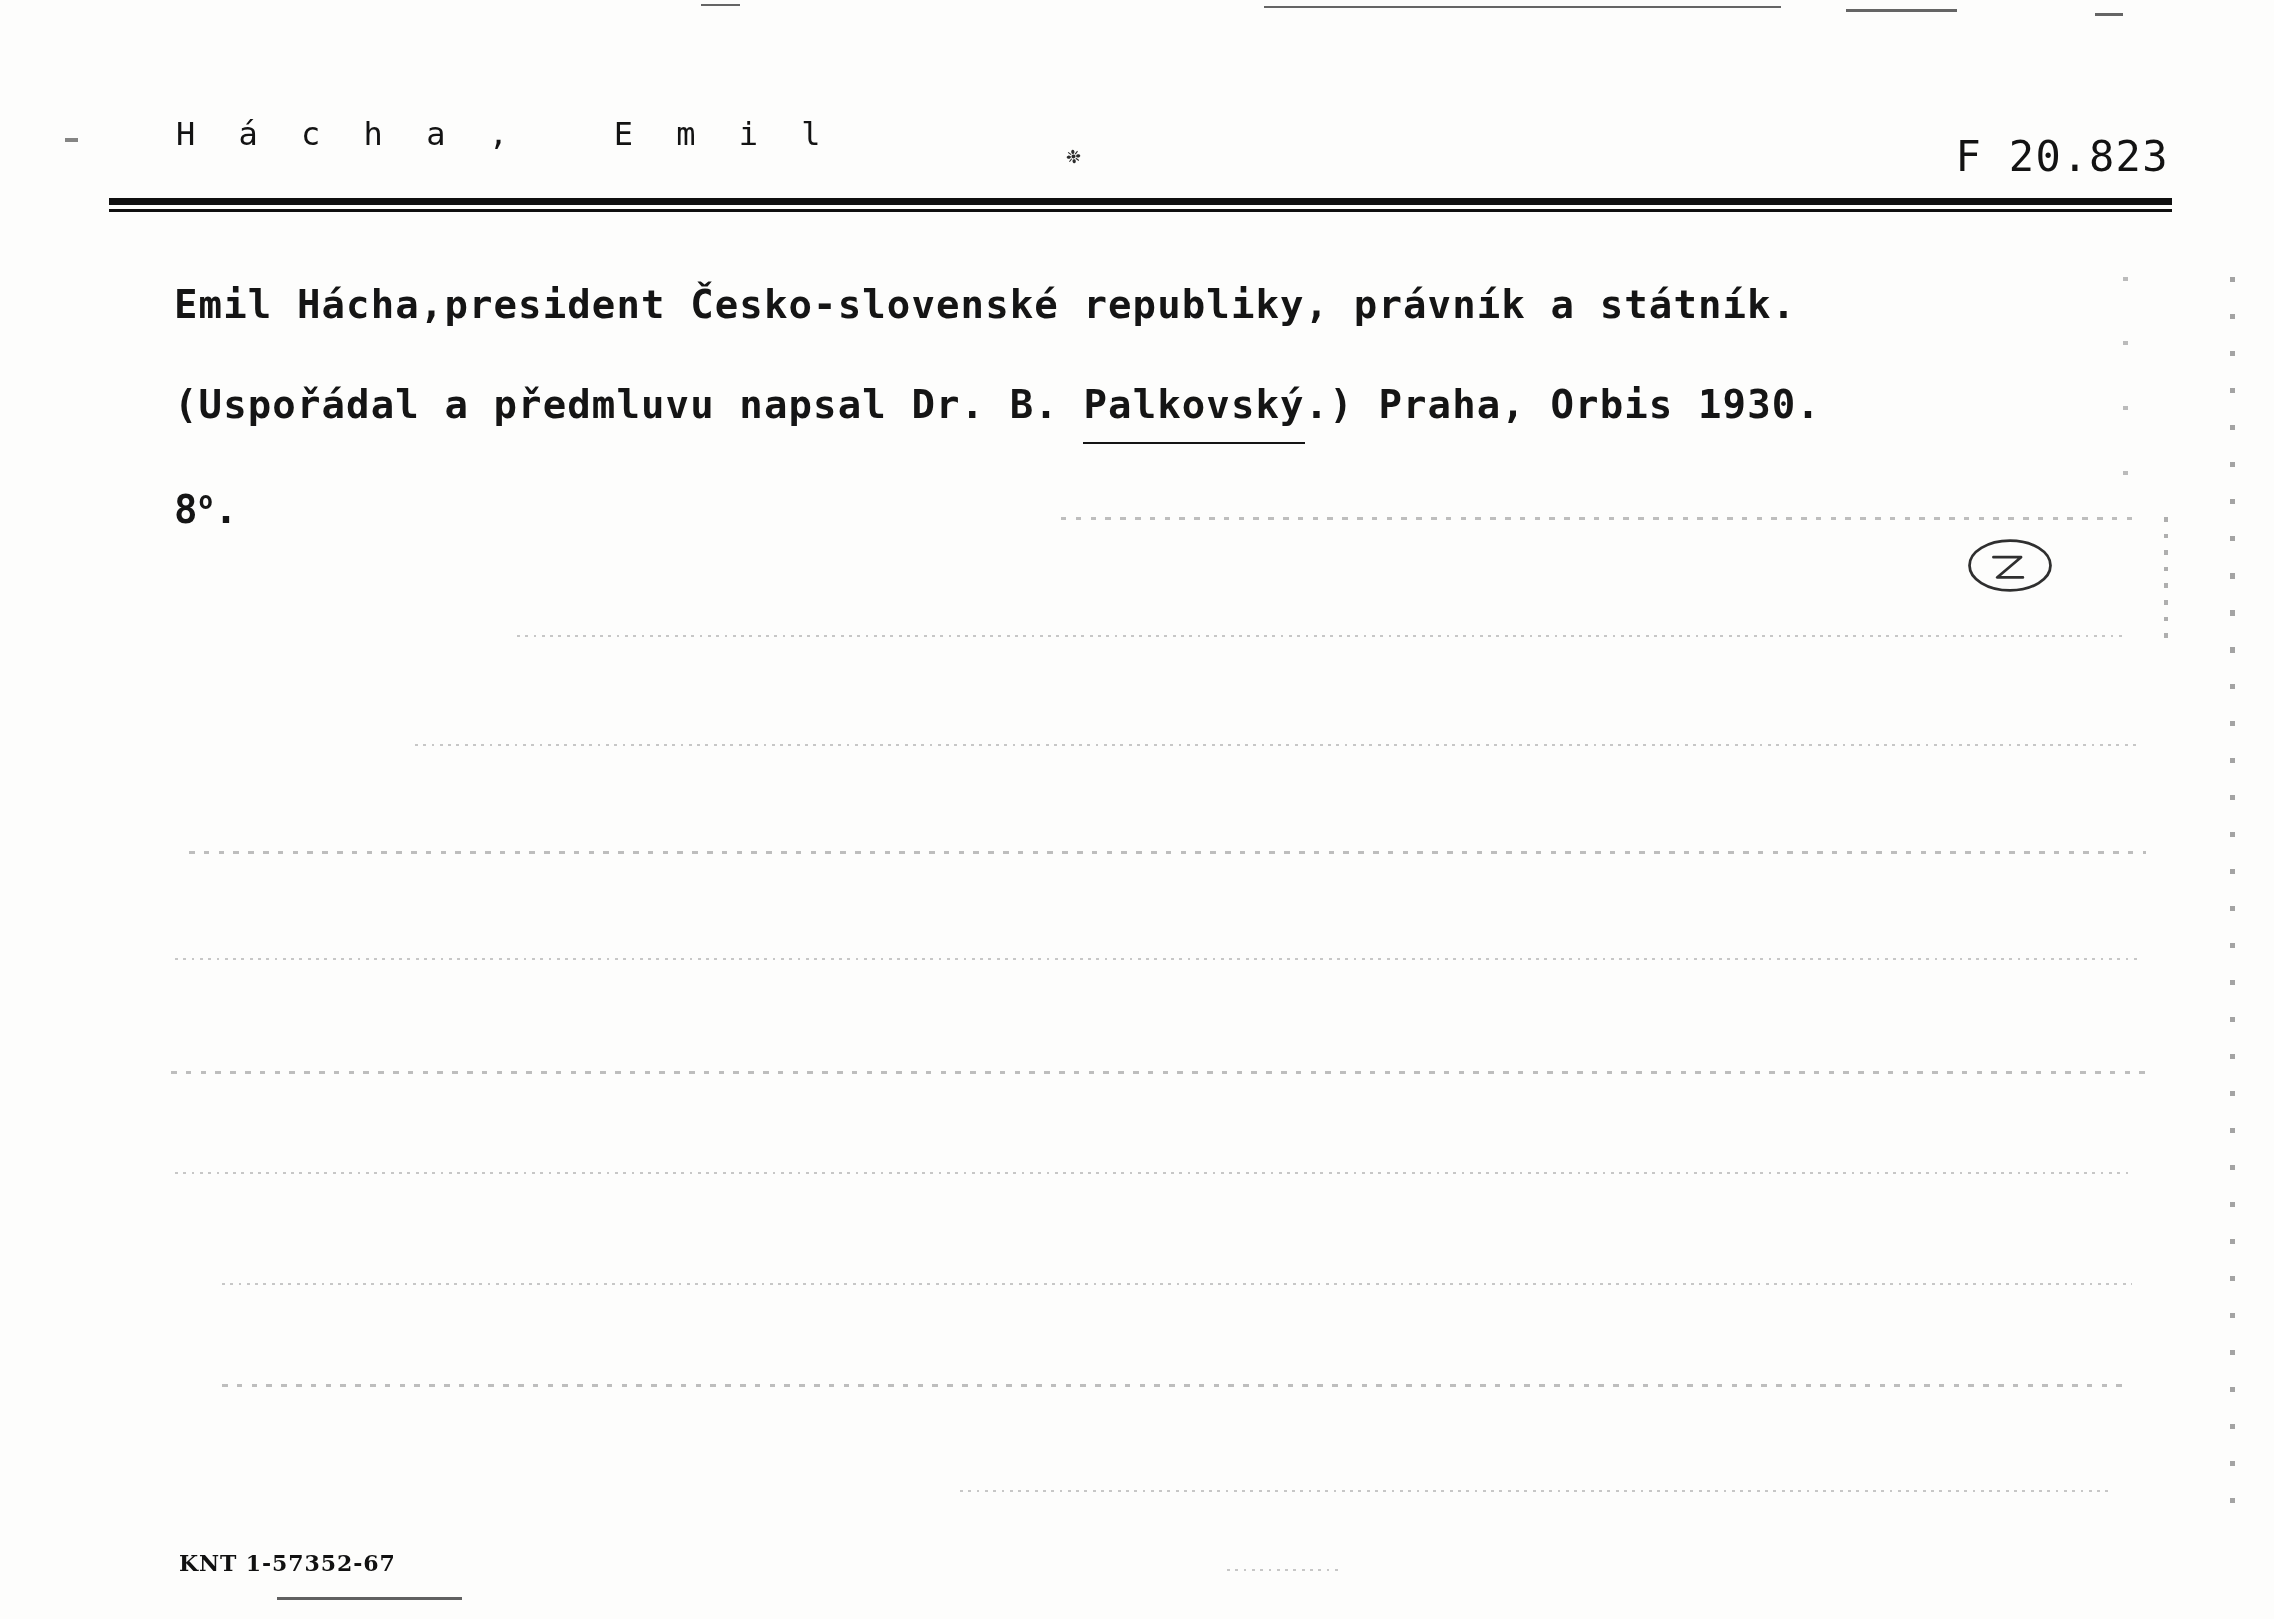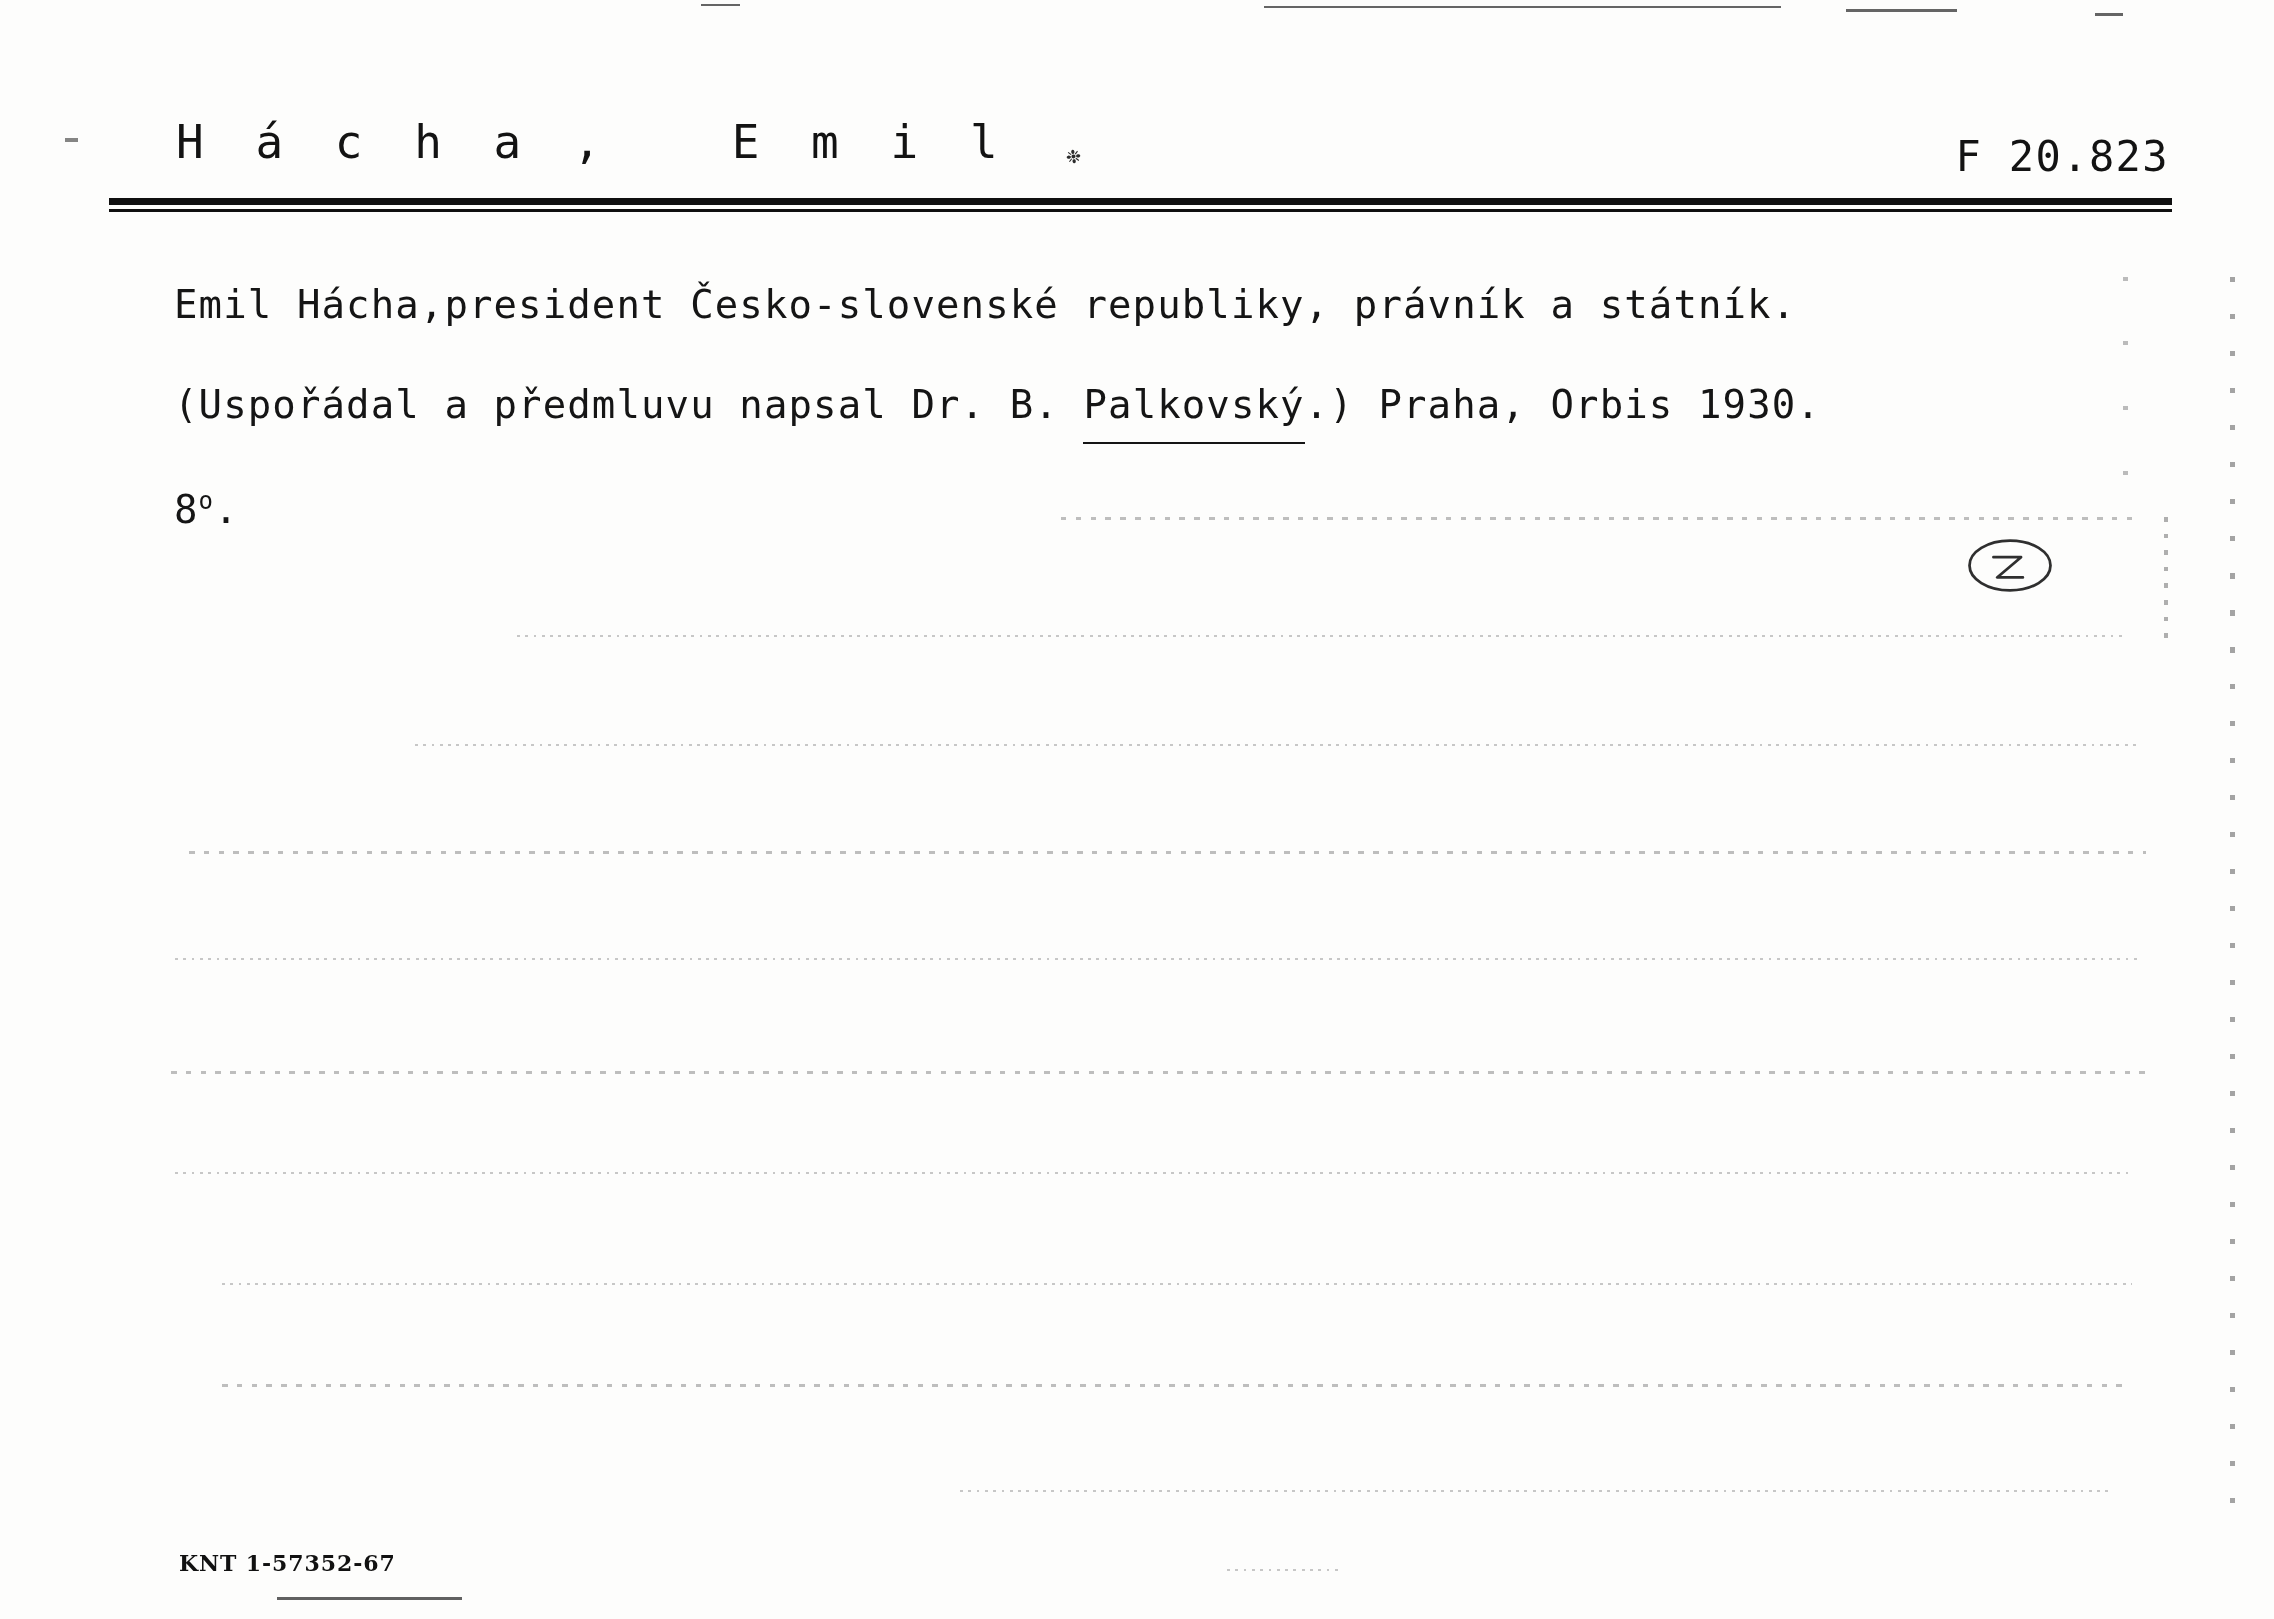--- a/index.html
+++ b/index.html
@@ -35,21 +35,21 @@
     position: absolute;
     left: 111px;
     top: 115px;
     width: 2058px;
     height: 65px;
   }
   .heading-name {
     position: absolute;
     left: 65px;
     top: 0;
-    font-size: 46px;
+    font-size: 32px;
     letter-spacing: 12px;
     white-space: pre;
     color: #131313;
   }
   .call-number {
     position: absolute;
     right: 0;
     top: 1.8px;
     font-size: 42px;
     letter-spacing: 1.4px;
@@ -83,20 +83,21 @@
     height: 2.8px;
     background: #101010;
   }
 
   
   .body-text {
     position: absolute;
     left: 174px;
     top: 255px;
     width: 1947px;
+    font-weight: bold;
   }
   .body-line {
     font-size: 39px;
     letter-spacing: 1.1px;
     line-height: 100px;
     white-space: pre;
     color: #151515;
   }
   .body-line .underlined {
     border-bottom: 2.8px solid #151515;

